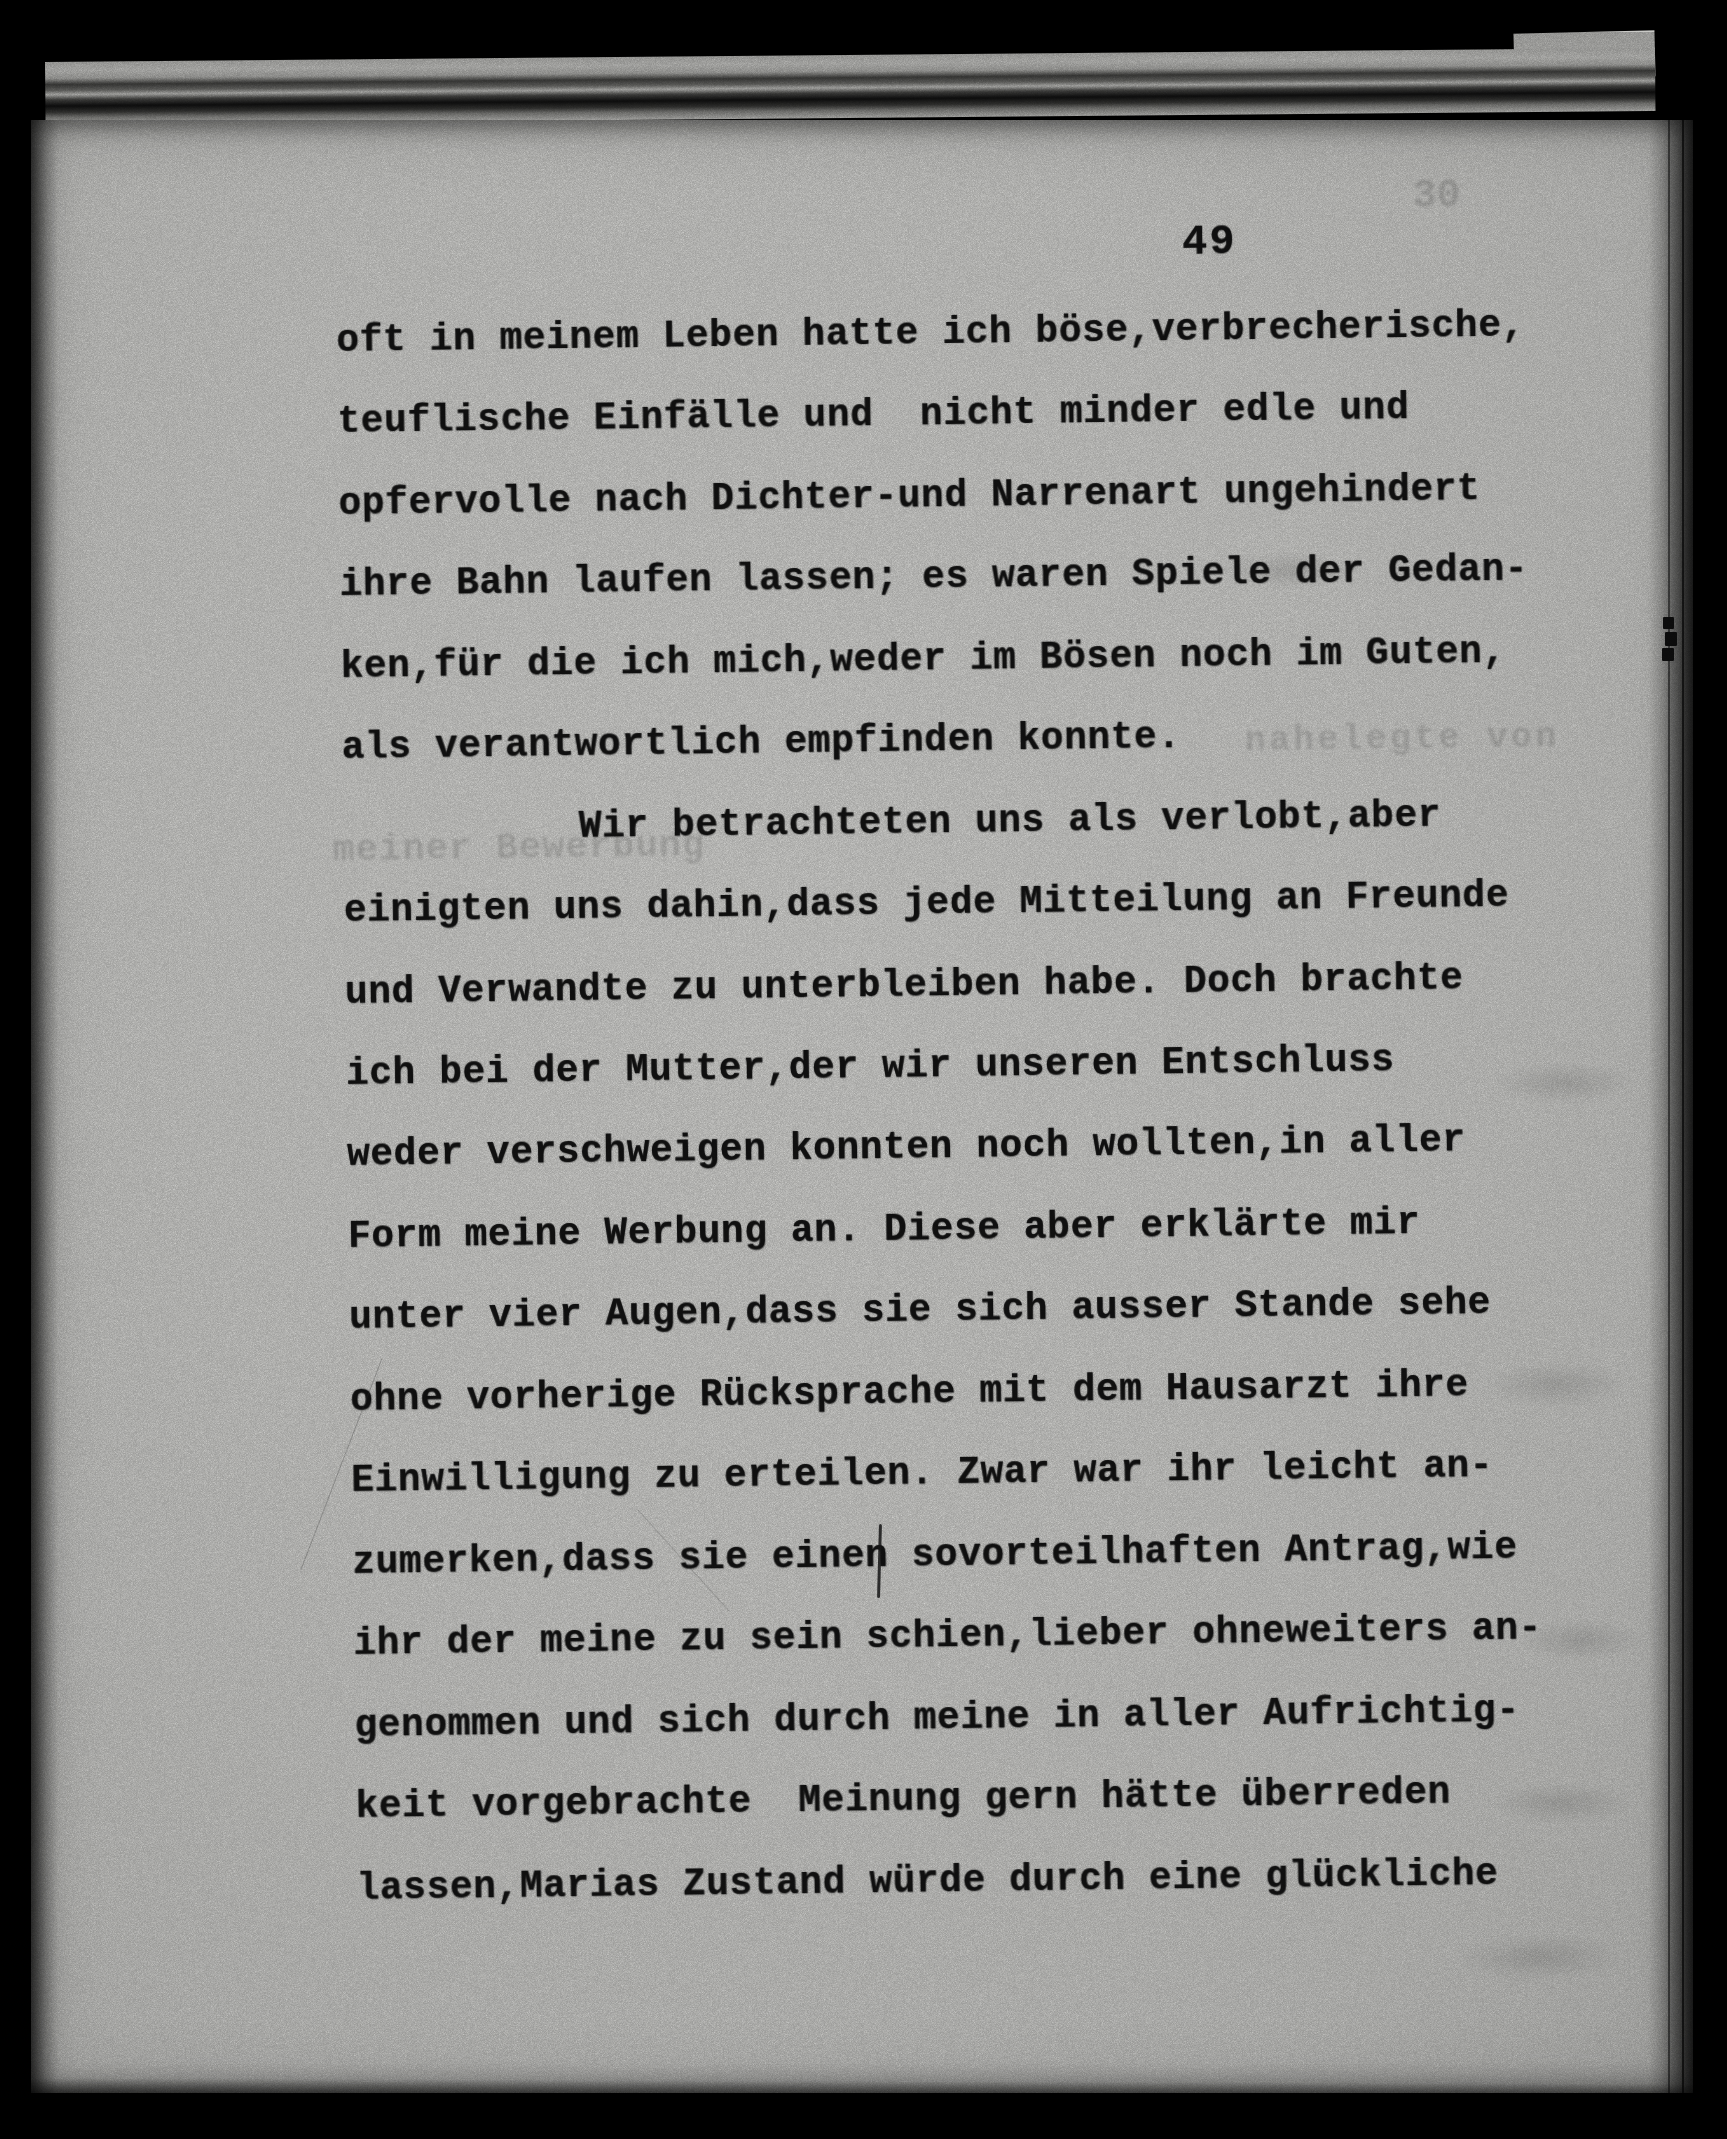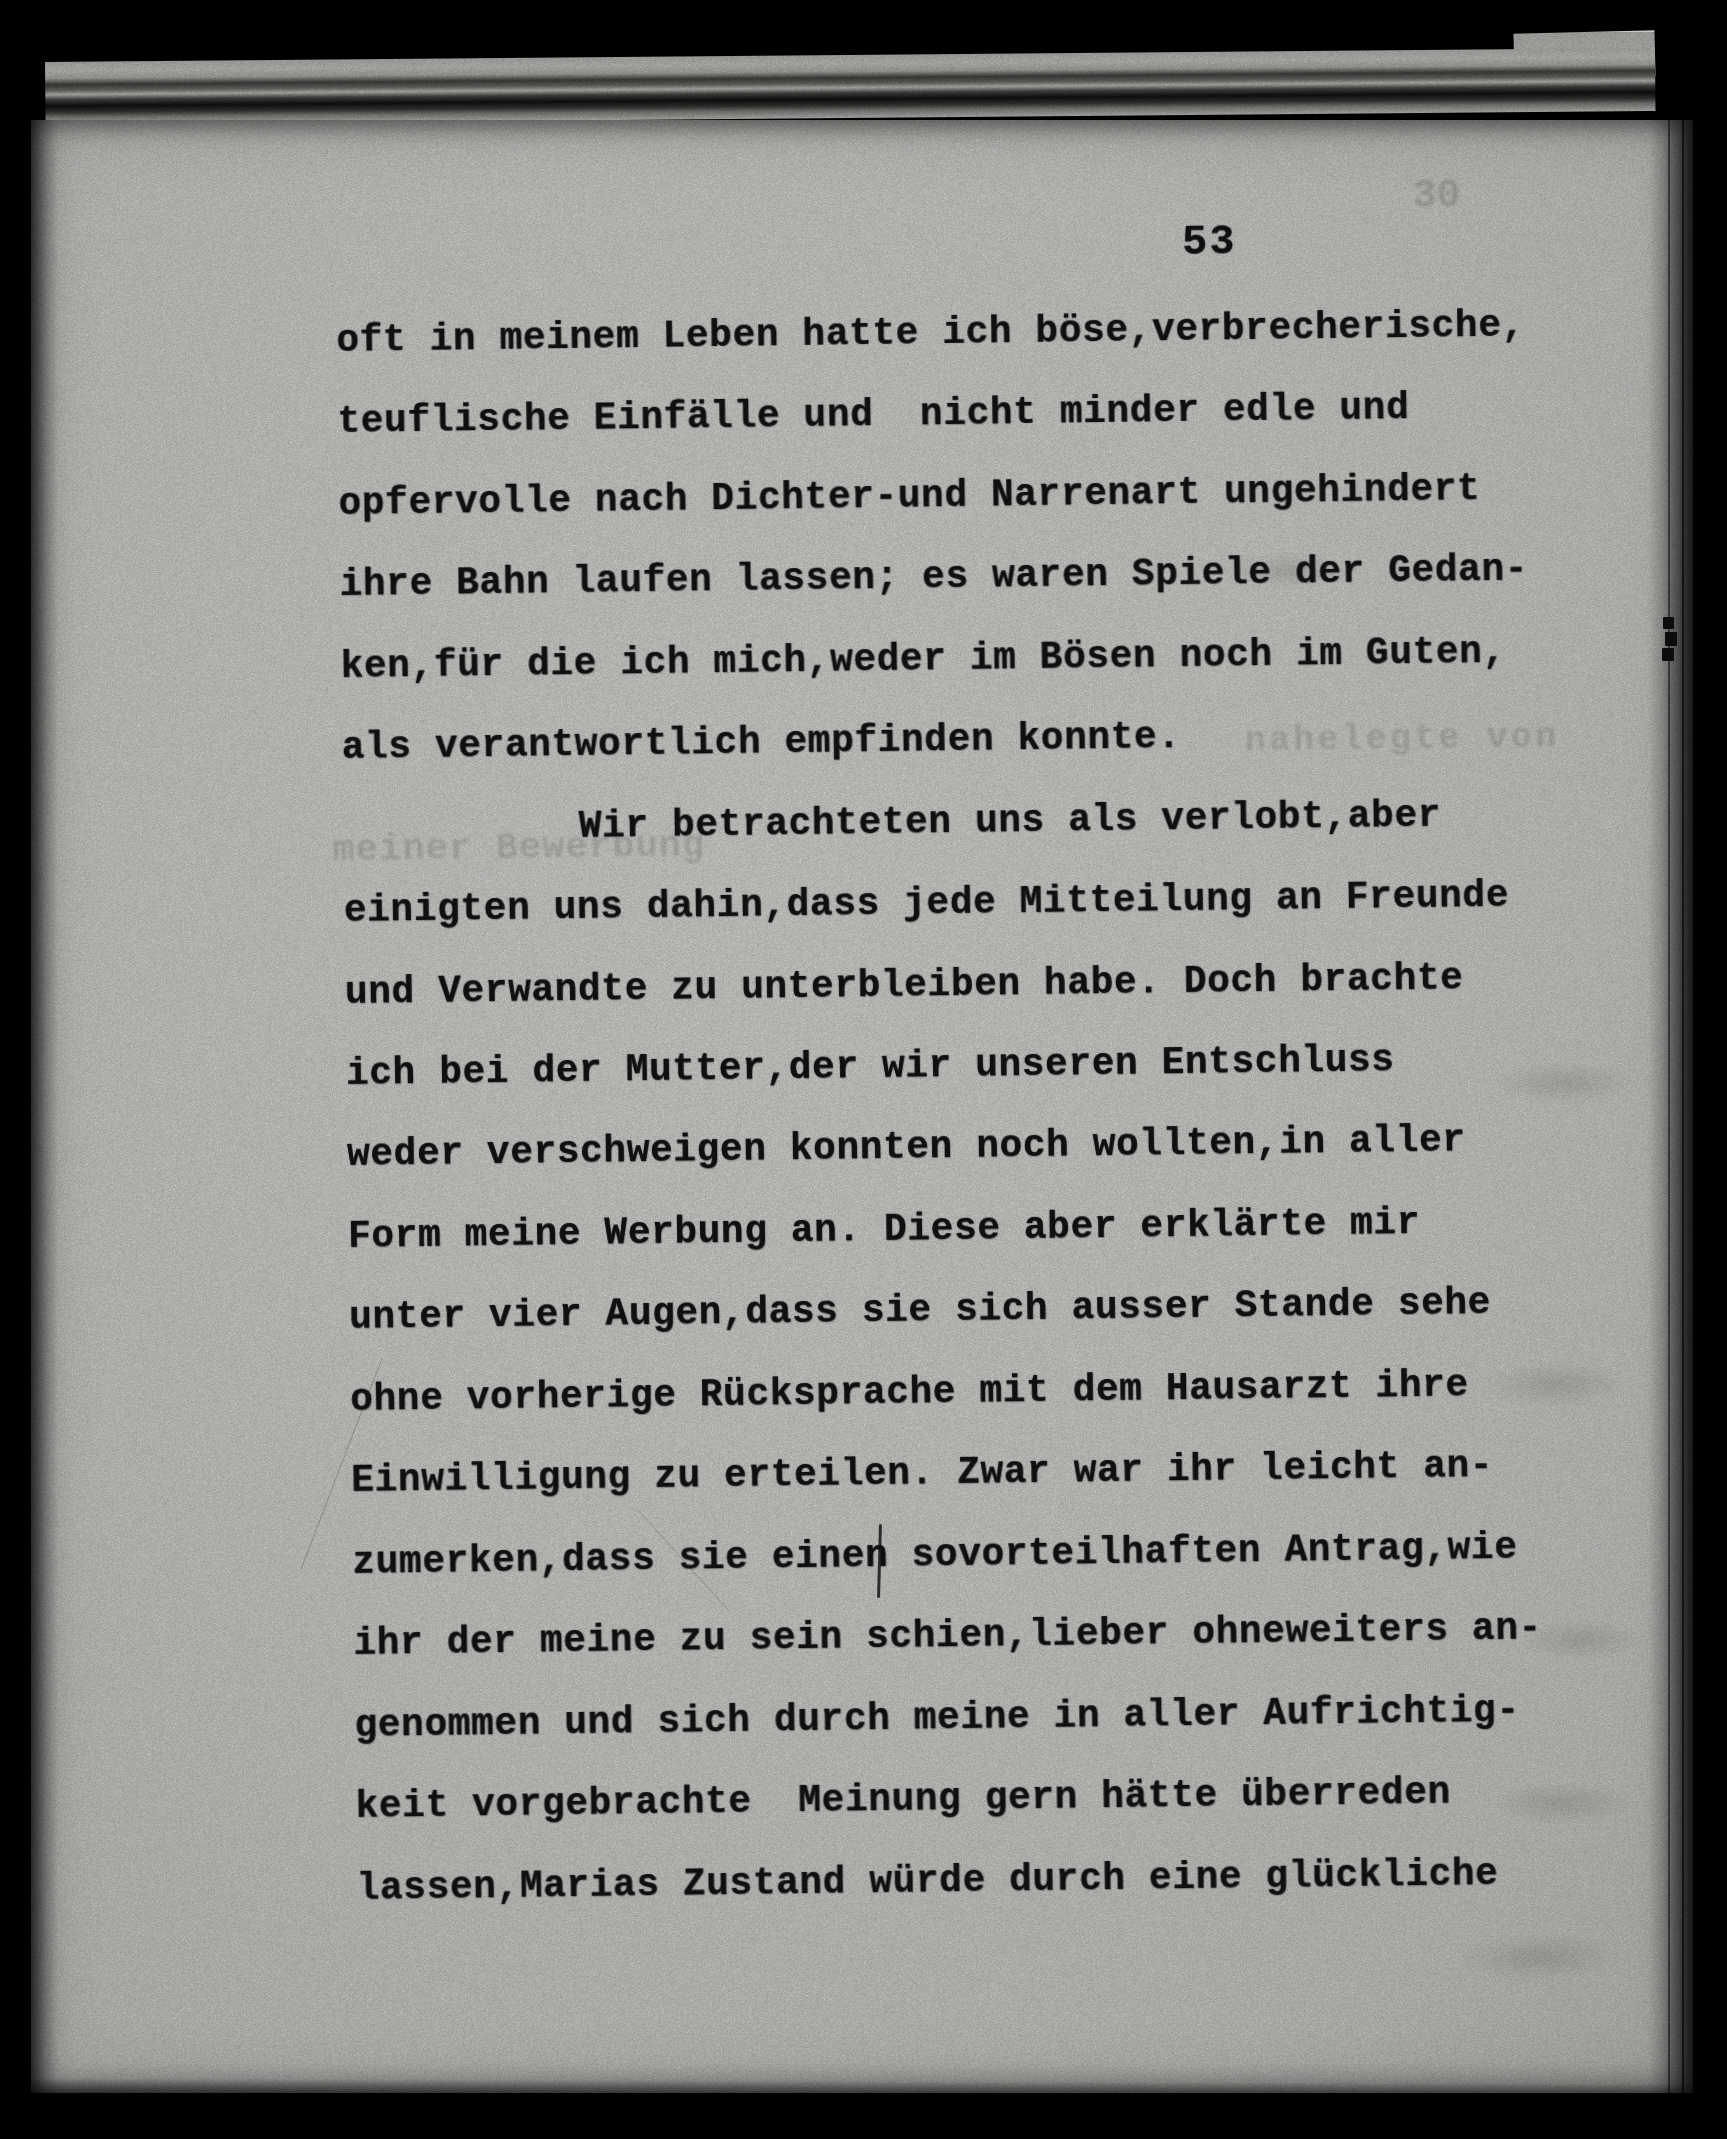--- a/index.html
+++ b/index.html
@@ -137,21 +137,21 @@
 
   <div class="page">
     <div class="page-left-edge"></div>
     <div class="page-right-edge"></div>
     <div class="edge-line-a"></div>
     <div class="edge-line-b"></div>
     <div class="page-bottom-edge"></div>
   </div>
 
   <div class="typebody">
-    <div class="pageno">53</div>
+    <div class="pageno">49</div>
     <div class="ghost-no">30</div>
 
     <div class="ghost ghost-a">nahelegte von</div>
     <div class="ghost ghost-b">meiner Bewerbung</div>
 
     <div class="tline" style="top:9px">oft in meinem Leben hatte ich böse,verbrecherische,</div>
     <div class="tline" style="top:90px">teuflische Einfälle und  nicht minder edle und</div>
     <div class="tline" style="top:172px">opfervolle nach Dichter-und Narrenart ungehindert</div>
     <div class="tline" style="top:253px">ihre Bahn laufen lassen; es waren Spiele der Gedan-</div>
     <div class="tline" style="top:335px">ken,für die ich mich,weder im Bösen noch im Guten,</div>

